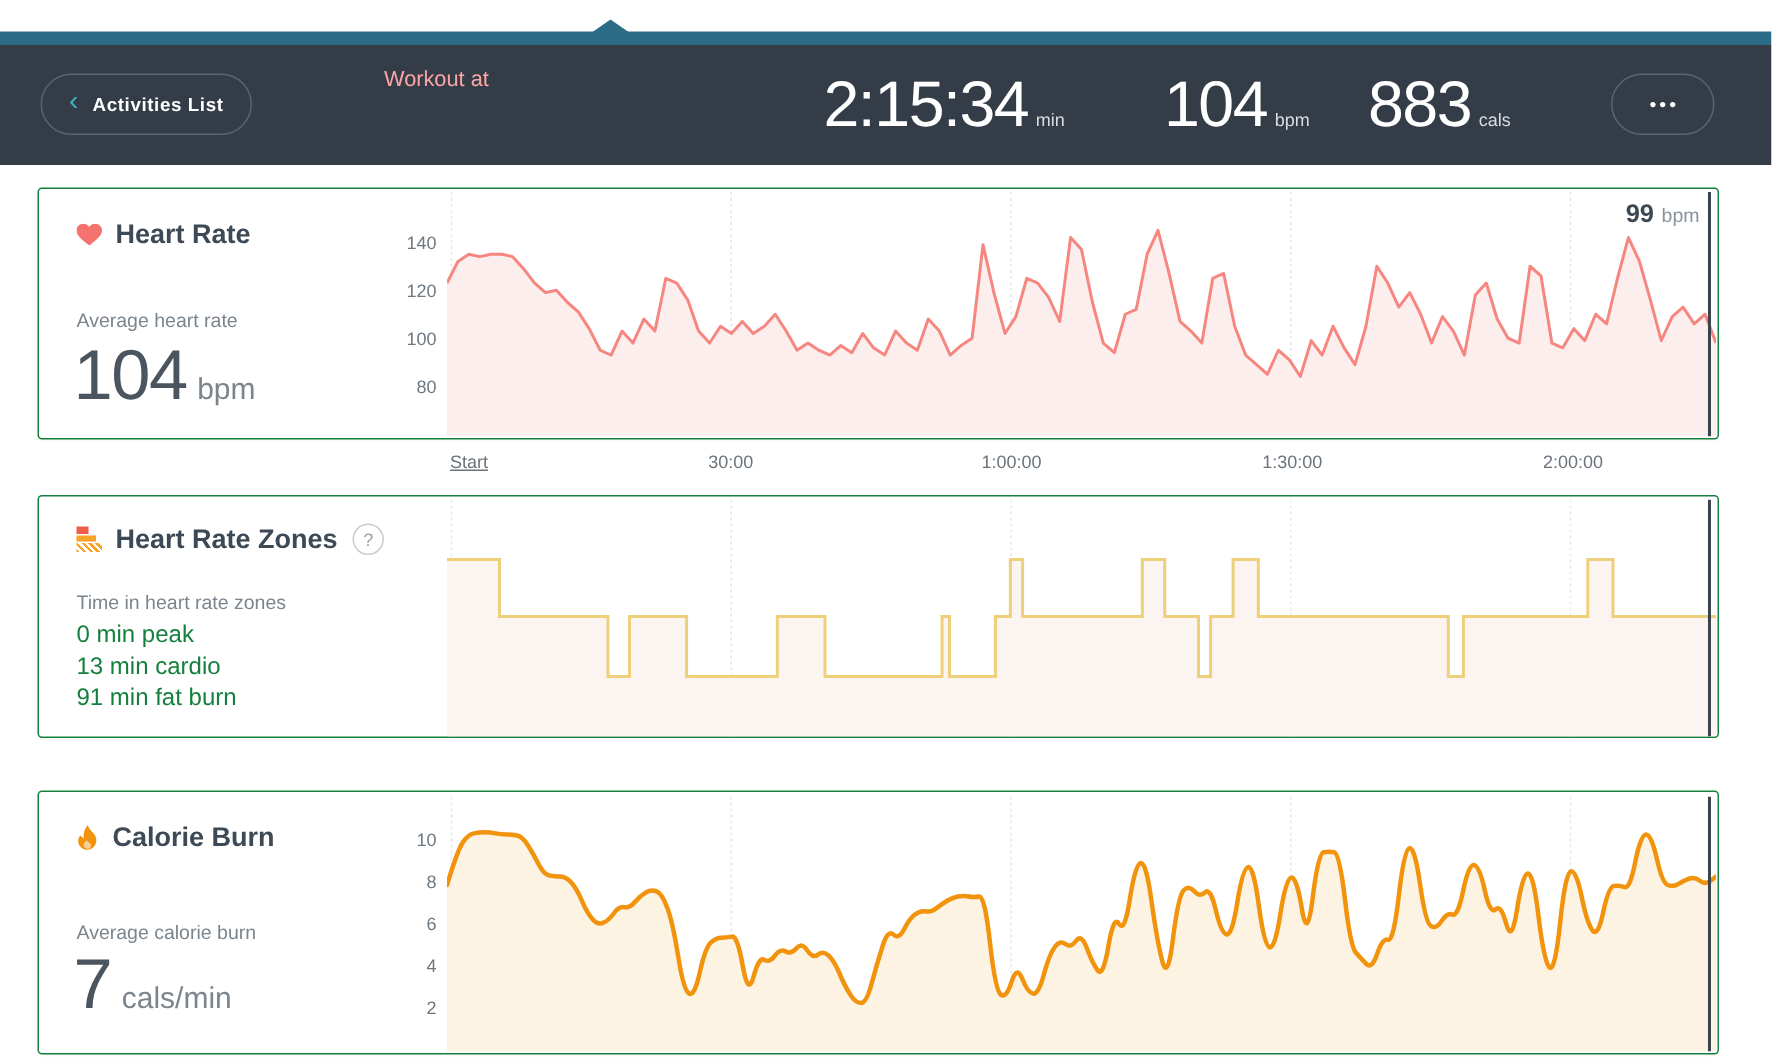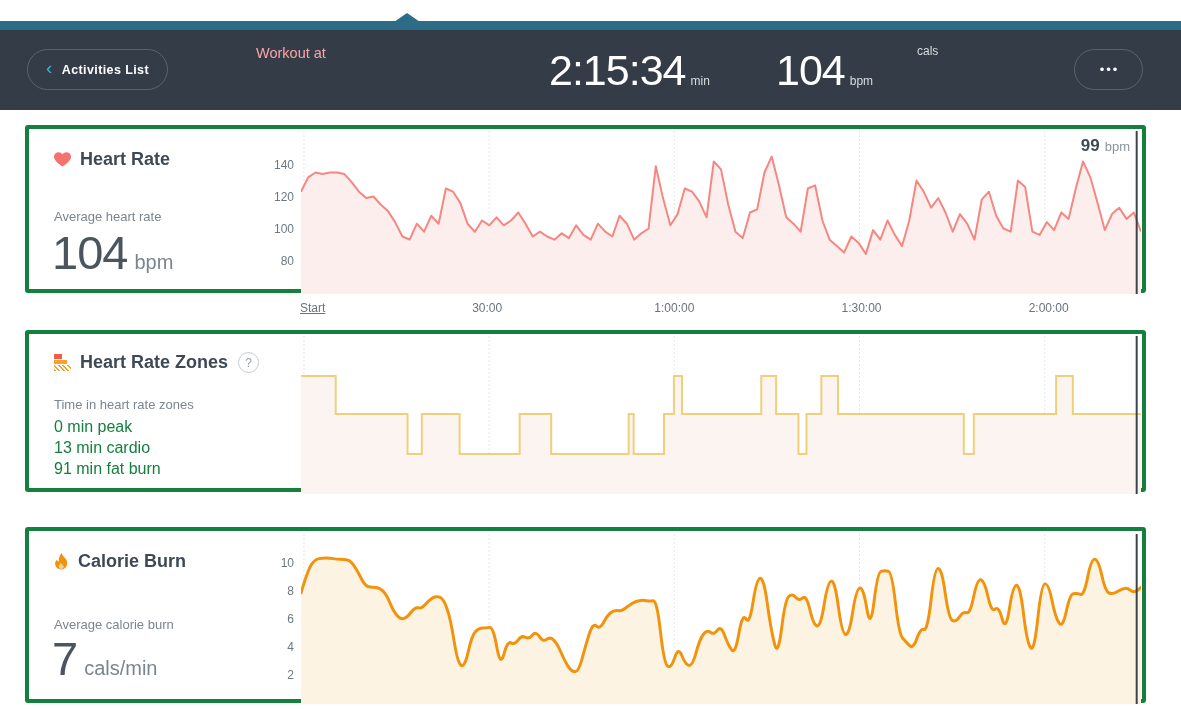--- a/index.html
+++ b/index.html
@@ -30,21 +30,21 @@
   #stat-0 { left:549px; } #stat-1 { left:776px; } #stat-2 { left:912px; }
 
   .more-btn { position:absolute; right:38px; top:19px; width:69px; height:41px;
               border:1px solid #5a636e; border-radius:21px; background:transparent;
               color:#fff; font-size:13px; letter-spacing:2px; display:flex;
               align-items:center; justify-content:center; cursor:pointer; font-family:inherit;
               padding-left:2px; }
 
   
   .panel { position:absolute; left:25px; width:1121px; background:#fff;
-           border:4px solid #15803d; border-radius:3px;
+           border:1px solid #15803d; border-radius:3px;
            box-shadow:0 1px 2px rgba(0,0,0,0.03); }
   #panel-hr    { top:125px; height:168px; }
   #panel-zones { top:330px; height:162px; }
   #panel-cal   { top:527px; height:176px; }
 
   .panel-head { position:absolute; left:25px; display:flex; align-items:center; }
   #panel-hr .panel-head { top:20px; } #panel-zones .panel-head { top:18px; }
   #panel-cal .panel-head { top:20px;align-items:center; }
   .panel-title { font-size:18px; font-weight:bold; color:#3e4956; margin-left:9px; }
 
@@ -103,20 +103,21 @@
 
   <div class="stat" id="stat-0">
     <span class="stat-value">2:15:34</span>
     <span class="stat-unit">min</span>
   </div>
   <div class="stat" id="stat-1">
     <span class="stat-value">104</span>
     <span class="stat-unit">bpm</span>
   </div>
   <div class="stat" id="stat-2">
+    <span class="stat-value">883</span>
     <span class="stat-unit">cals</span>
   </div>
 
   <button class="more-btn">
     <span>•••</span>
   </button>
 </header>
 
 <section class="panel" id="panel-hr">
   <div class="panel-head">

